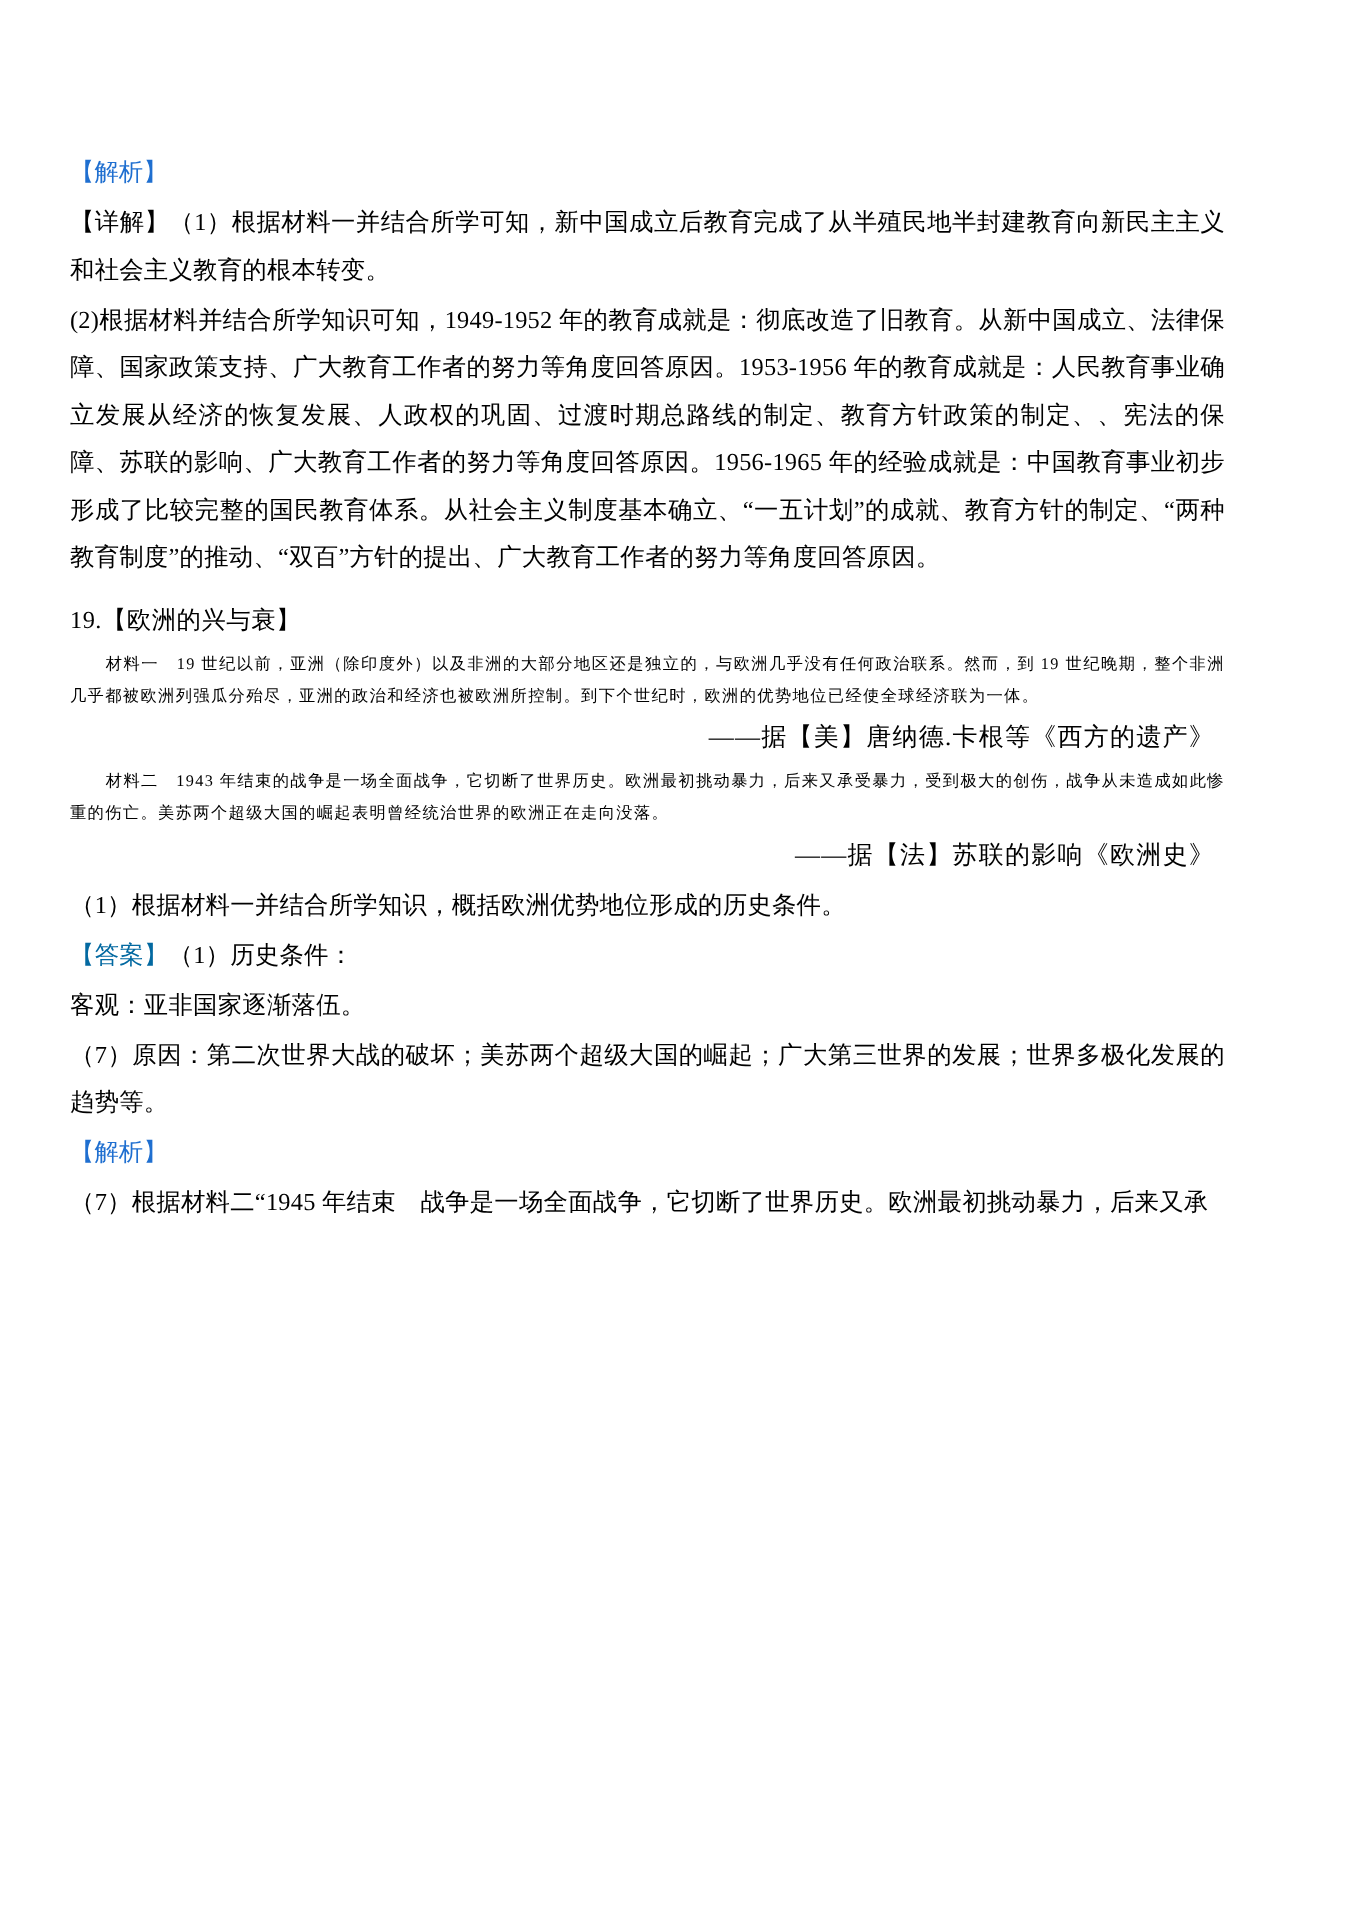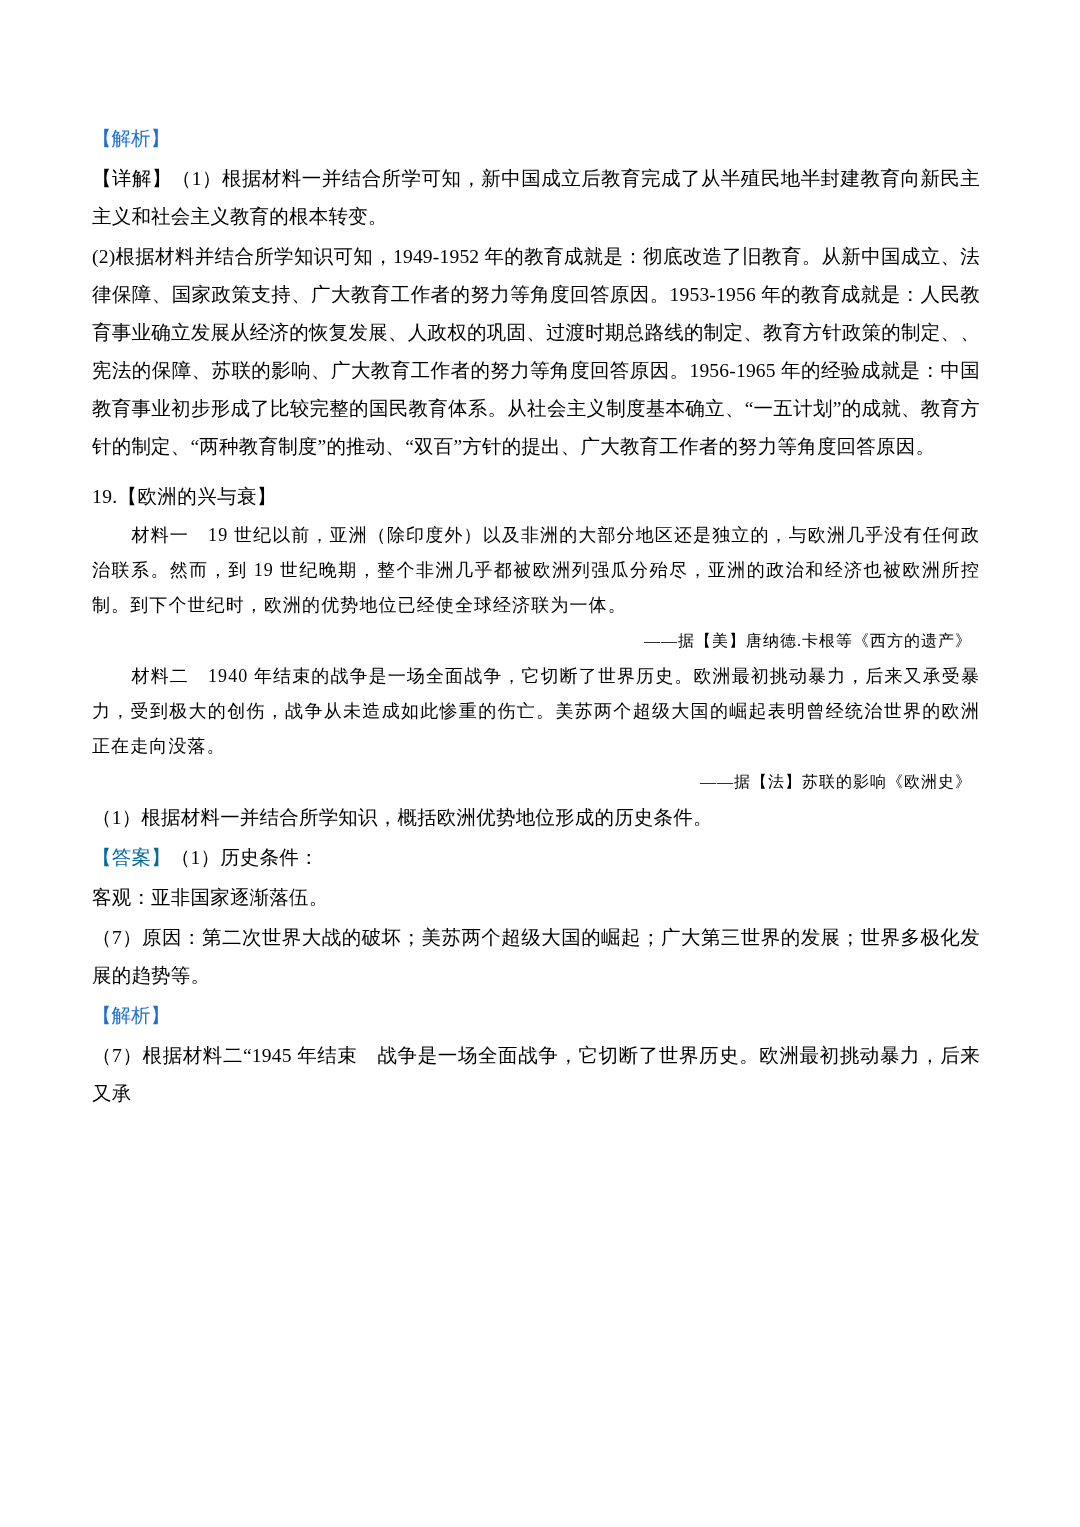--- a/index.html
+++ b/index.html
@@ -12,52 +12,52 @@
     height: 1527px;
     font-family: "Liberation Serif", "DejaVu Serif", serif;
     color: #000000;
     overflow: hidden;
   }
   .page {
     position: relative;
     width: 1080px;
     height: 1527px;
     box-sizing: border-box;
-    padding: 120px 100px 0 92px;
+    padding: 120px 100px 0 56px;
   }
   .blk {
     font-size: 19.5px;
     line-height: 1.95;
     text-align: justify;
     text-justify: inter-ideograph;
     margin: 0 0 2px 0;
     letter-spacing: 0.2px;
   }
   .tag {
     color: #0369a1;
   }
   .blue-line {
     color: #1f6fd0;
     font-size: 19.5px;
     line-height: 1.95;
     margin: 0 0 2px 0;
   }
   .material {
-    font-size: 18px;
+    font-size: 13px;
     line-height: 1.95;
     text-align: justify;
     text-justify: inter-ideograph;
     margin: 0 0 2px 0;
     letter-spacing: 1.1px;
   }
   .indent2 {
     text-indent: 2.2em;
   }
   .src {
-    font-size: 16px;
+    font-size: 20px;
     line-height: 1.95;
     text-align: right;
     letter-spacing: 1px;
     margin: 0 8px 2px 0;
   }
   .q-title {
     font-size: 19.5px;
     line-height: 1.95;
     margin: 12px 0 2px 0;
     letter-spacing: 0.4px;
@@ -73,21 +73,21 @@
   <div class="blk">【详解】（1）根据材料一并结合所学可知，新中国成立后教育完成了从半殖民地半封建教育向新民主主义和社会主义教育的根本转变。</div>
 
   <div class="blk">(2)根据材料并结合所学知识可知，1949-1952 年的教育成就是：彻底改造了旧教育。从新中国成立、法律保障、国家政策支持、广大教育工作者的努力等角度回答原因。1953-1956 年的教育成就是：人民教育事业确立发展从经济的恢复发展、人政权的巩固、过渡时期总路线的制定、教育方针政策的制定、、宪法的保障、苏联的影响、广大教育工作者的努力等角度回答原因。1956-1965 年的经验成就是：中国教育事业初步形成了比较完整的国民教育体系。从社会主义制度基本确立、“一五计划”的成就、教育方针的制定、“两种教育制度”的推动、“双百”方针的提出、广大教育工作者的努力等角度回答原因。</div>
 
   <div class="q-title">19.【欧洲的兴与衰】</div>
 
   <div class="material indent2">材料一　19 世纪以前，亚洲（除印度外）以及非洲的大部分地区还是独立的，与欧洲几乎没有任何政治联系。然而，到 19 世纪晚期，整个非洲几乎都被欧洲列强瓜分殆尽，亚洲的政治和经济也被欧洲所控制。到下个世纪时，欧洲的优势地位已经使全球经济联为一体。</div>
 
   <div class="src">——据【美】唐纳德.卡根等《西方的遗产》</div>
 
-  <div class="material indent2">材料二　1940 年结束的战争是一场全面战争，它切断了世界历史。欧洲最初挑动暴力，后来又承受暴力，受到极大的创伤，战争从未造成如此惨重的伤亡。美苏两个超级大国的崛起表明曾经统治世界的欧洲正在走向没落。</div>
+  <div class="material indent2">材料二　1943 年结束的战争是一场全面战争，它切断了世界历史。欧洲最初挑动暴力，后来又承受暴力，受到极大的创伤，战争从未造成如此惨重的伤亡。美苏两个超级大国的崛起表明曾经统治世界的欧洲正在走向没落。</div>
 
   <div class="src">——据【法】苏联的影响《欧洲史》</div>
 
   <div class="blk">（1）根据材料一并结合所学知识，概括欧洲优势地位形成的历史条件。</div>
 
 
   <div class="blk"><span class="tag">【答案】</span><span>（1）历史条件：</span></div>
 
 
   <div class="blk">客观：亚非国家逐渐落伍。</div>

